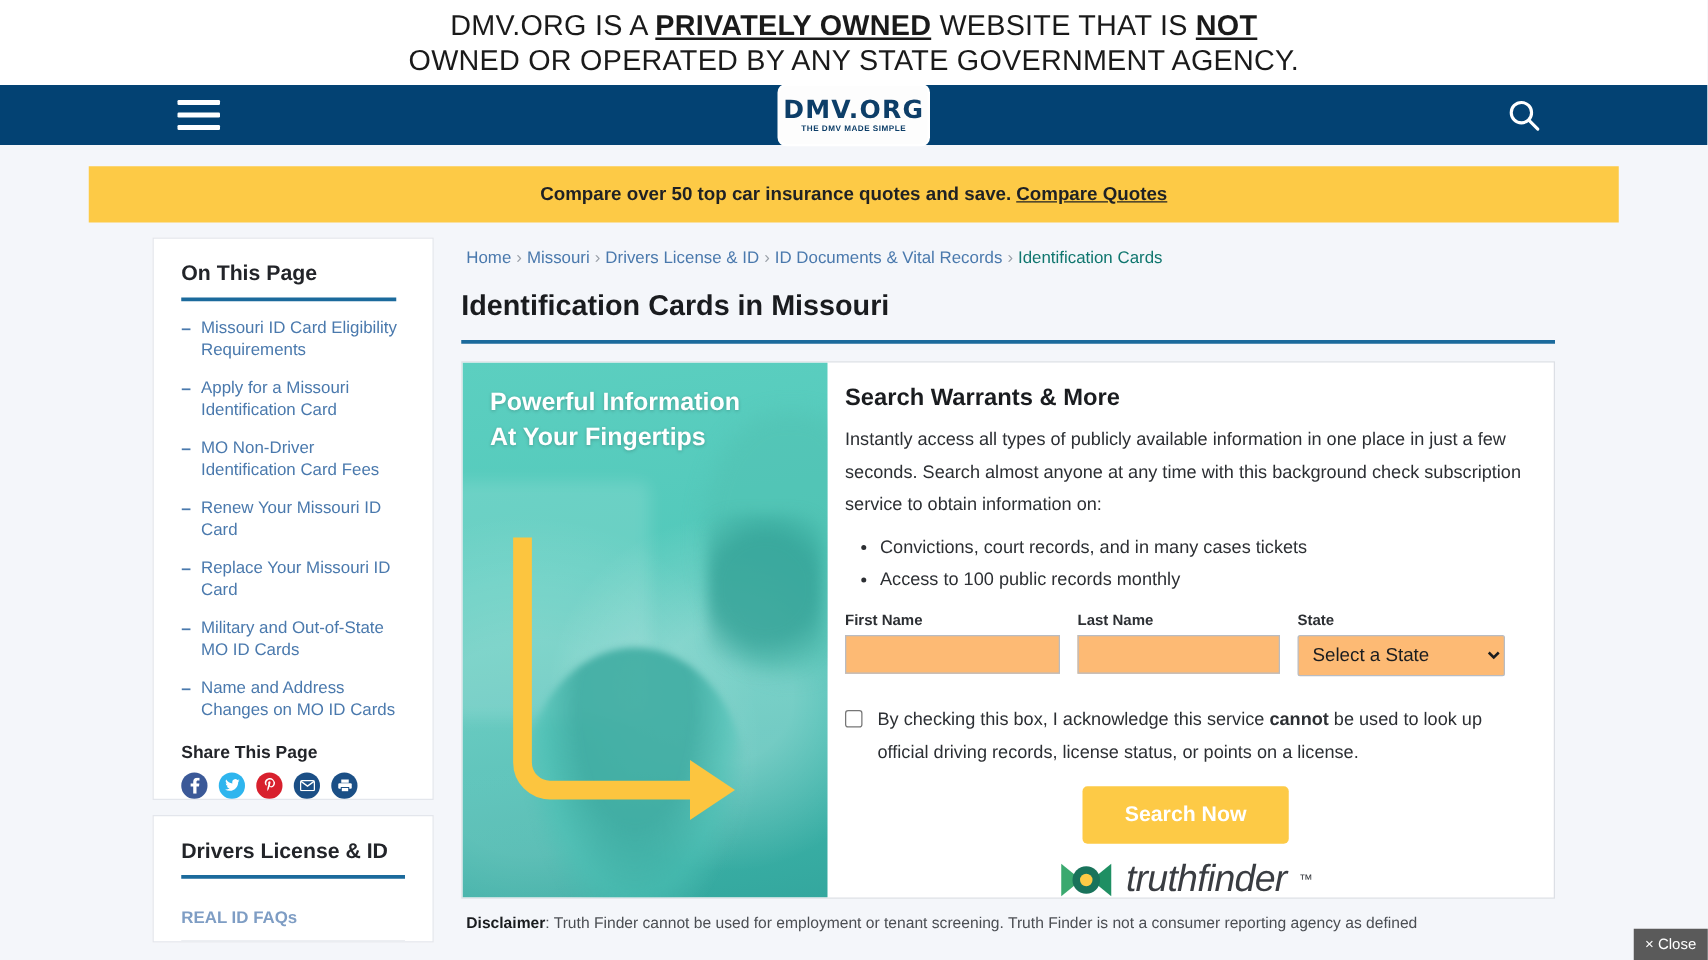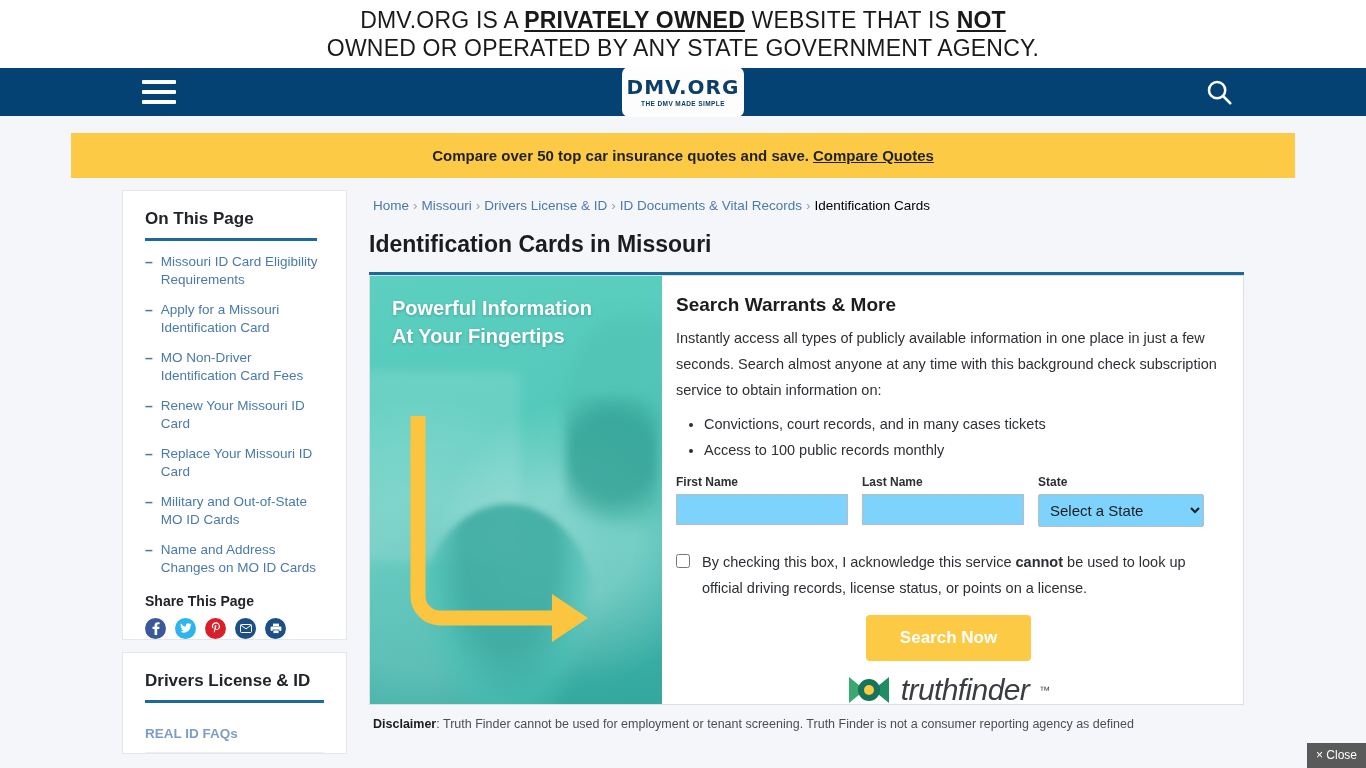--- a/index.html
+++ b/index.html
@@ -154,34 +154,34 @@
   }
 
   
   .main { flex: 1; min-width: 0; }
   .breadcrumb {
     font-size: 13.5px; color: #3f4246;
     padding: 8px 4px 6px;
   }
   .breadcrumb a { color: #4a79ad; text-decoration: none; }
   .breadcrumb .sep { color: #9aa0a8; margin: 0 4px; }
-  .breadcrumb .current { color: #000000; }
+  .breadcrumb .current { color: #0f766e; }
 
   h1.page-title {
     margin: 12px 0 0;
     font-size: 23px;
     color: #1a1c1f;
     font-weight: 700;
     padding-bottom: 14px;
     border-bottom: 3px solid #1b6a9c;
   }
 
   
   .adunit {
-    margin-top: 0;
+    margin-top: 14px;
     border: 1px solid #dcdfe5;
     background: #fff;
     display: flex;
     position: relative;
     height: 430px;
     overflow: hidden;
   }
   .ad-hero {
     width: 292px; flex: 0 0 292px;
     position: relative;
@@ -238,21 +238,21 @@
   .field { display: flex; flex-direction: column; }
   .field.fn { width: 172px; }
   .field.ln { width: 162px; }
   .field.st { width: 166px; }
   .field label {
     font-size: 12px; font-weight: 700; color: #2c2f33; margin-bottom: 5px;
   }
   .field input, .field select {
     height: 31px;
     border: 1px solid #b9bcc2;
-    background: #7dd3fc;
+    background: #fdba74;
     font-size: 15px;
     font-family: "Liberation Sans", sans-serif;
     padding: 0 7px;
     color: #1a1c1f;
   }
   .field select { height: 33px; border-radius: 2px; }
 
   .ack {
     display: flex; align-items: flex-start; gap: 12px; margin-top: 22px;
   }

